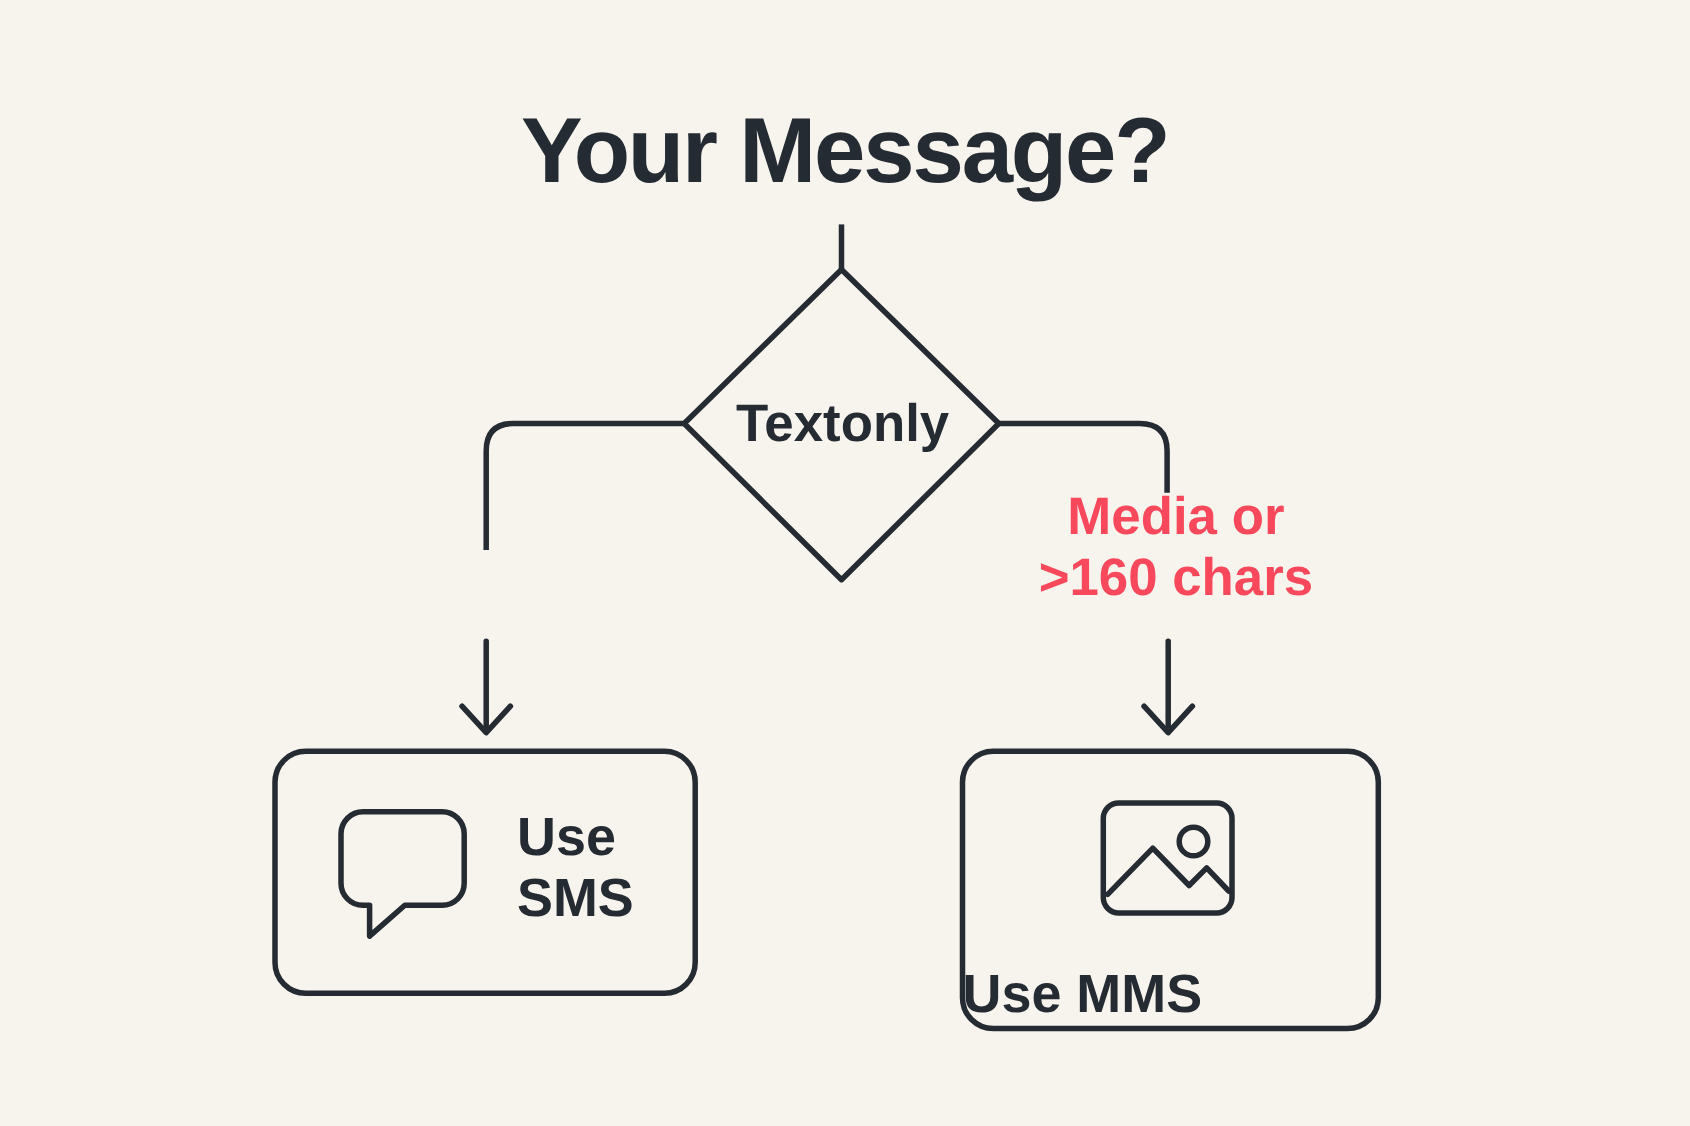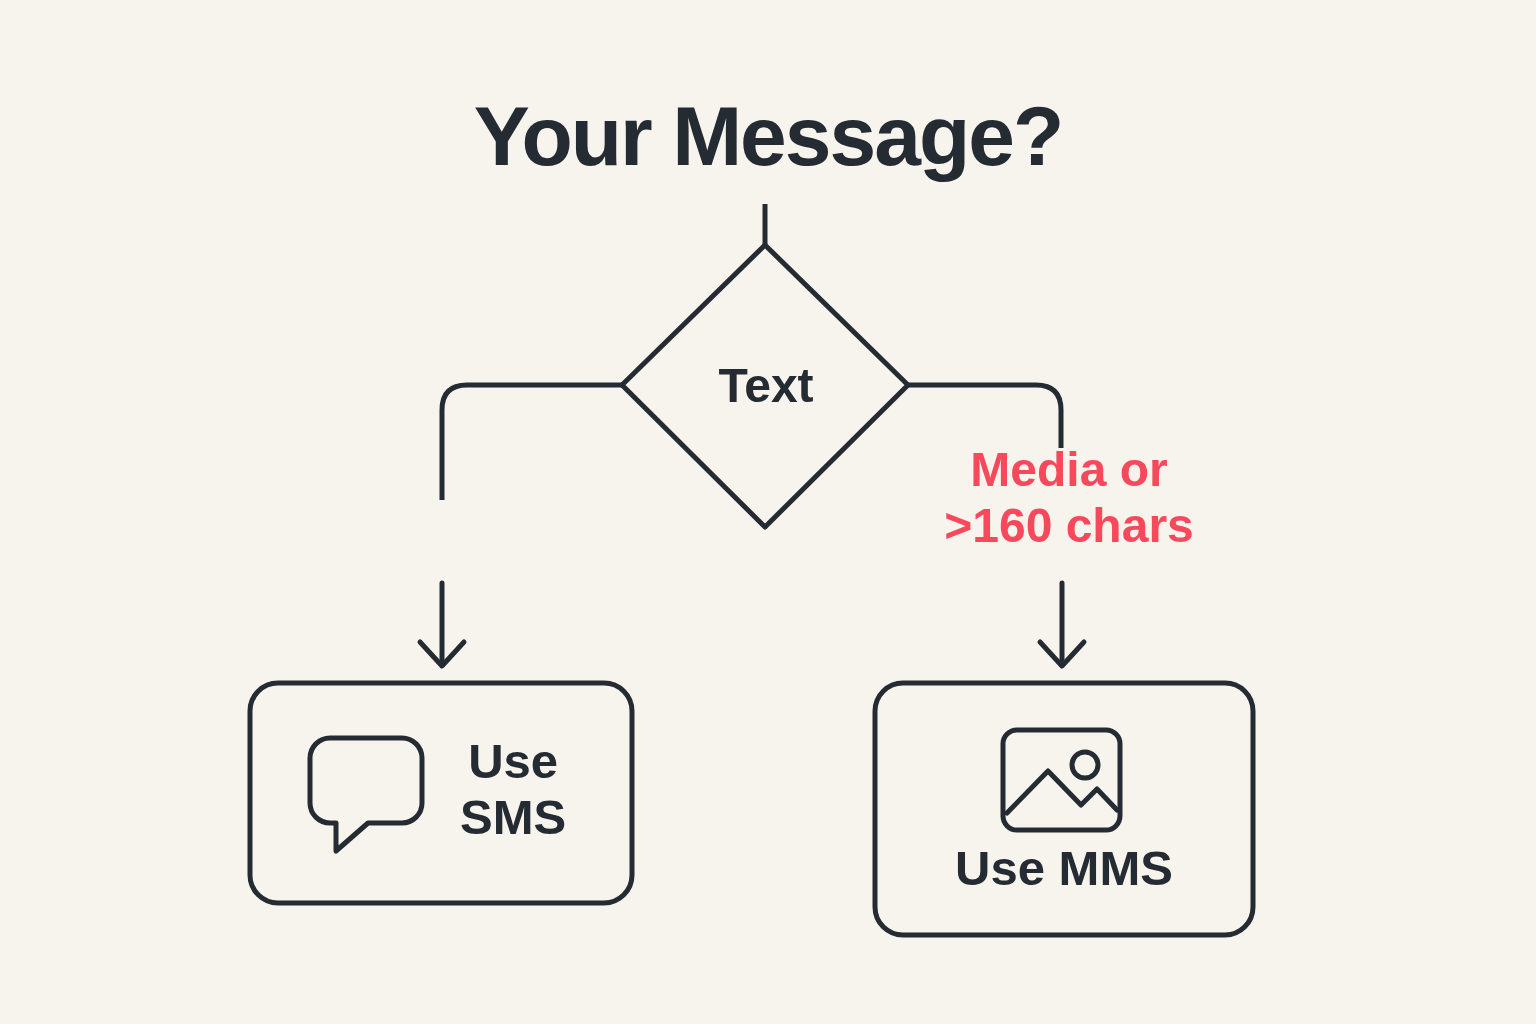--- a/index.html
+++ b/index.html
@@ -69,22 +69,22 @@
   }
   .branch-label.left  { left: 277px; top: 498px; width: 340px; }
   .branch-label.right { left: 899px; top: 442px; width: 340px; }
   .outcome-label {
     position: absolute;
     font-size: 49px;
     font-weight: 700;
     color: var(--ink);
     line-height: 1.15;
   }
-  .outcome-label.sms { left: 460px; top: 733px; text-align: center; }
-  .outcome-label.mms { left: 875px; top: 840px; width: 378px; text-align: center; }
+  .outcome-label.sms { left: 470px; top: 733px; text-align: left; }
+  .outcome-label.mms { left: 875px; top: 876px; width: 378px; text-align: left; }
   .line { display: block; }
 </style>
 </head>
 <body>
 
 <div class="stage">
 
   <svg viewBox="0 0 1536 1024">
 
     <path class="stroke" d="M 765 204 L 765 245"></path>
@@ -115,20 +115,21 @@
       <rect class="stroke" stroke-width="5.5" x="1003" y="730" width="117" height="100" rx="14"></rect>
       <circle class="stroke" stroke-width="5.5" cx="1085" cy="765" r="13"></circle>
       <path class="stroke" stroke-width="5.5" stroke-linejoin="round" stroke-linecap="round" d="M 1007 813 L 1048 771 L 1081 805 L 1097 789 L 1117 810"></path>
     </g>
   </svg>
 
   <div class="title">Your Message?</div>
 
   <div class="decision-label">
     <span class="line">Text</span>
+    <span class="line">only</span>
   </div>
 
 
   <div class="branch-label right">
     <span class="line">Media or</span>
     <span class="line">&gt;160 chars</span>
   </div>
 
   <div class="outcome-label sms">
     <span class="line">Use</span>

